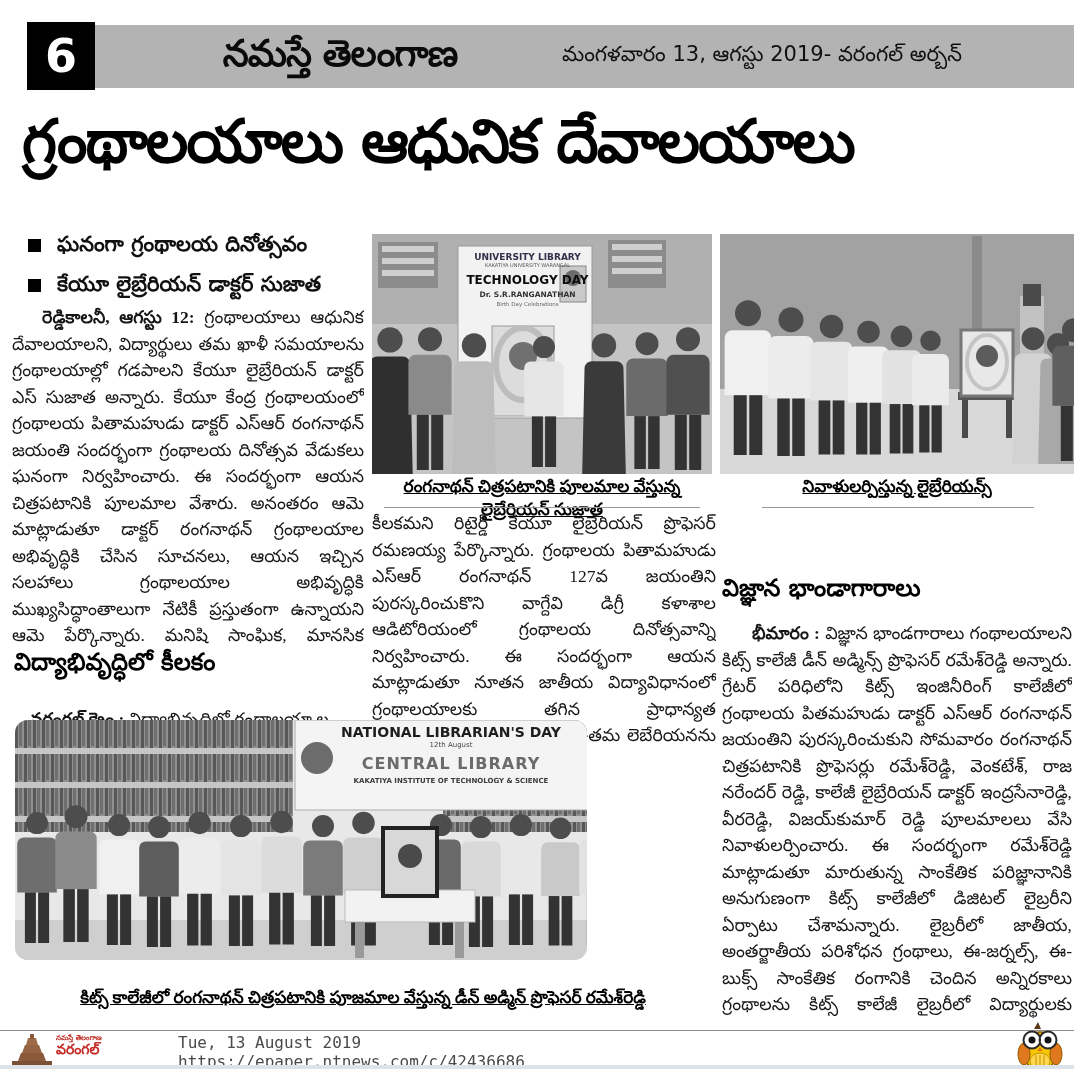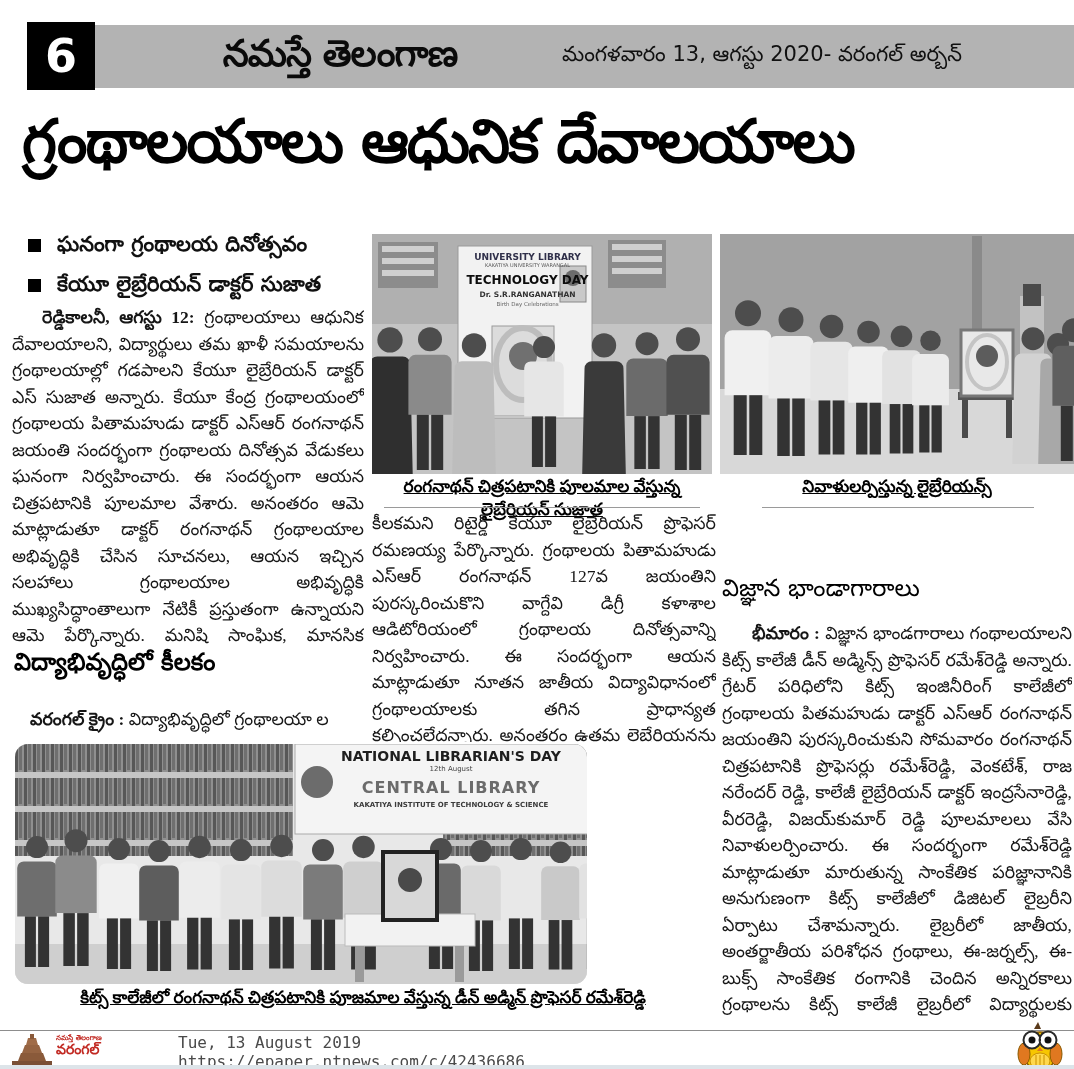--- a/index.html
+++ b/index.html
@@ -34,29 +34,29 @@
   .b { font-weight:bold; }
   #col1-para   { left:12px;  top:304px; width:352px; height:344px; }
   #col1-para p, #col2-para p, #col3a p, #col3b p { margin:0; }
   #col1-para p { text-indent:30px; }
   #col1-subhead { position:absolute; left:14px; top:648px; font-family:"DejaVu Sans",sans-serif;
                   font-weight:bold; font-size:24px; color:#000; }
   #col1-lead   { left:30px;  top:706px; width:334px; height:30px; text-align:left; }
   #col2-para   { left:372px; top:510px; width:344px; height:232px; }
   #col3a       { left:722px; top:510px; width:350px; height:60px; }
   #col3-subhead { position:absolute; left:722px; top:574px; font-family:"DejaVu Sans",sans-serif;
-                  font-weight:normal; font-size:24px; color:#000; }
+                  font-weight:bold; font-size:24px; color:#000; }
   #col3b       { left:722px; top:620px; width:350px; height:398px; }
   #col3b p { text-indent:30px; }
 
   
   .photo { position:absolute; background:#c9c9c9; overflow:hidden; }
   #photo1 { left:372px; top:234px; width:340px; height:240px; }
   #photo2 { left:720px; top:234px; width:354px; height:240px; }
-  #photo3 { left:15px;  top:744px; width:572px; height:240px;border-radius:13px; }
+  #photo3 { left:15px;  top:720px; width:572px; height:240px;border-radius:13px; }
   .photo svg { position:absolute; left:0; top:0; }
 
   .caption { position:absolute; text-align:center; font-weight:bold; font-size:17px; color:#000;text-decoration:underline; }
   #cap1 { left:372px; top:477px; width:340px; }
   #cap2 { left:720px; top:477px; width:354px; }
   #cap3 { left:15px;  top:988px; width:696px; }
   .cap-rule { position:absolute; height:1px; background:#9a9a9a; }
   #rule1 { left:384px; top:507px; width:316px; }
   #rule2 { left:762px; top:507px; width:272px; }
 
@@ -108,21 +108,21 @@
         <rect x="0" width="3" height="28" fill="#575757"></rect>
         <rect x="4" width="3" height="26" fill="#6f6f6f"></rect>
         <rect y="28" width="9" height="6" fill="#c6c6c6"></rect>
       </pattern>
     </defs>
   </svg>
 
   <div class="header-band"></div>
   <div class="page-num">6</div>
   <div class="masthead">నమస్తే తెలంగాణ</div>
-  <div class="dateline">మంగళవారం 13, ఆగస్టు 2020- వరంగల్ అర్బన్</div>
+  <div class="dateline">మంగళవారం 13, ఆగస్టు 2019- వరంగల్ అర్బన్</div>
 
   <div class="headline">గ్రంథాలయాలు ఆధునిక దేవాలయాలు</div>
 
   <div class="bullets">
     <div class="bullet-row">
       <span class="bullet-sq"></span>
       <span>ఘనంగా గ్రంథాలయ దినోత్సవం</span>
     </div>
     <div class="bullet-row">
       <span class="bullet-sq"></span>

